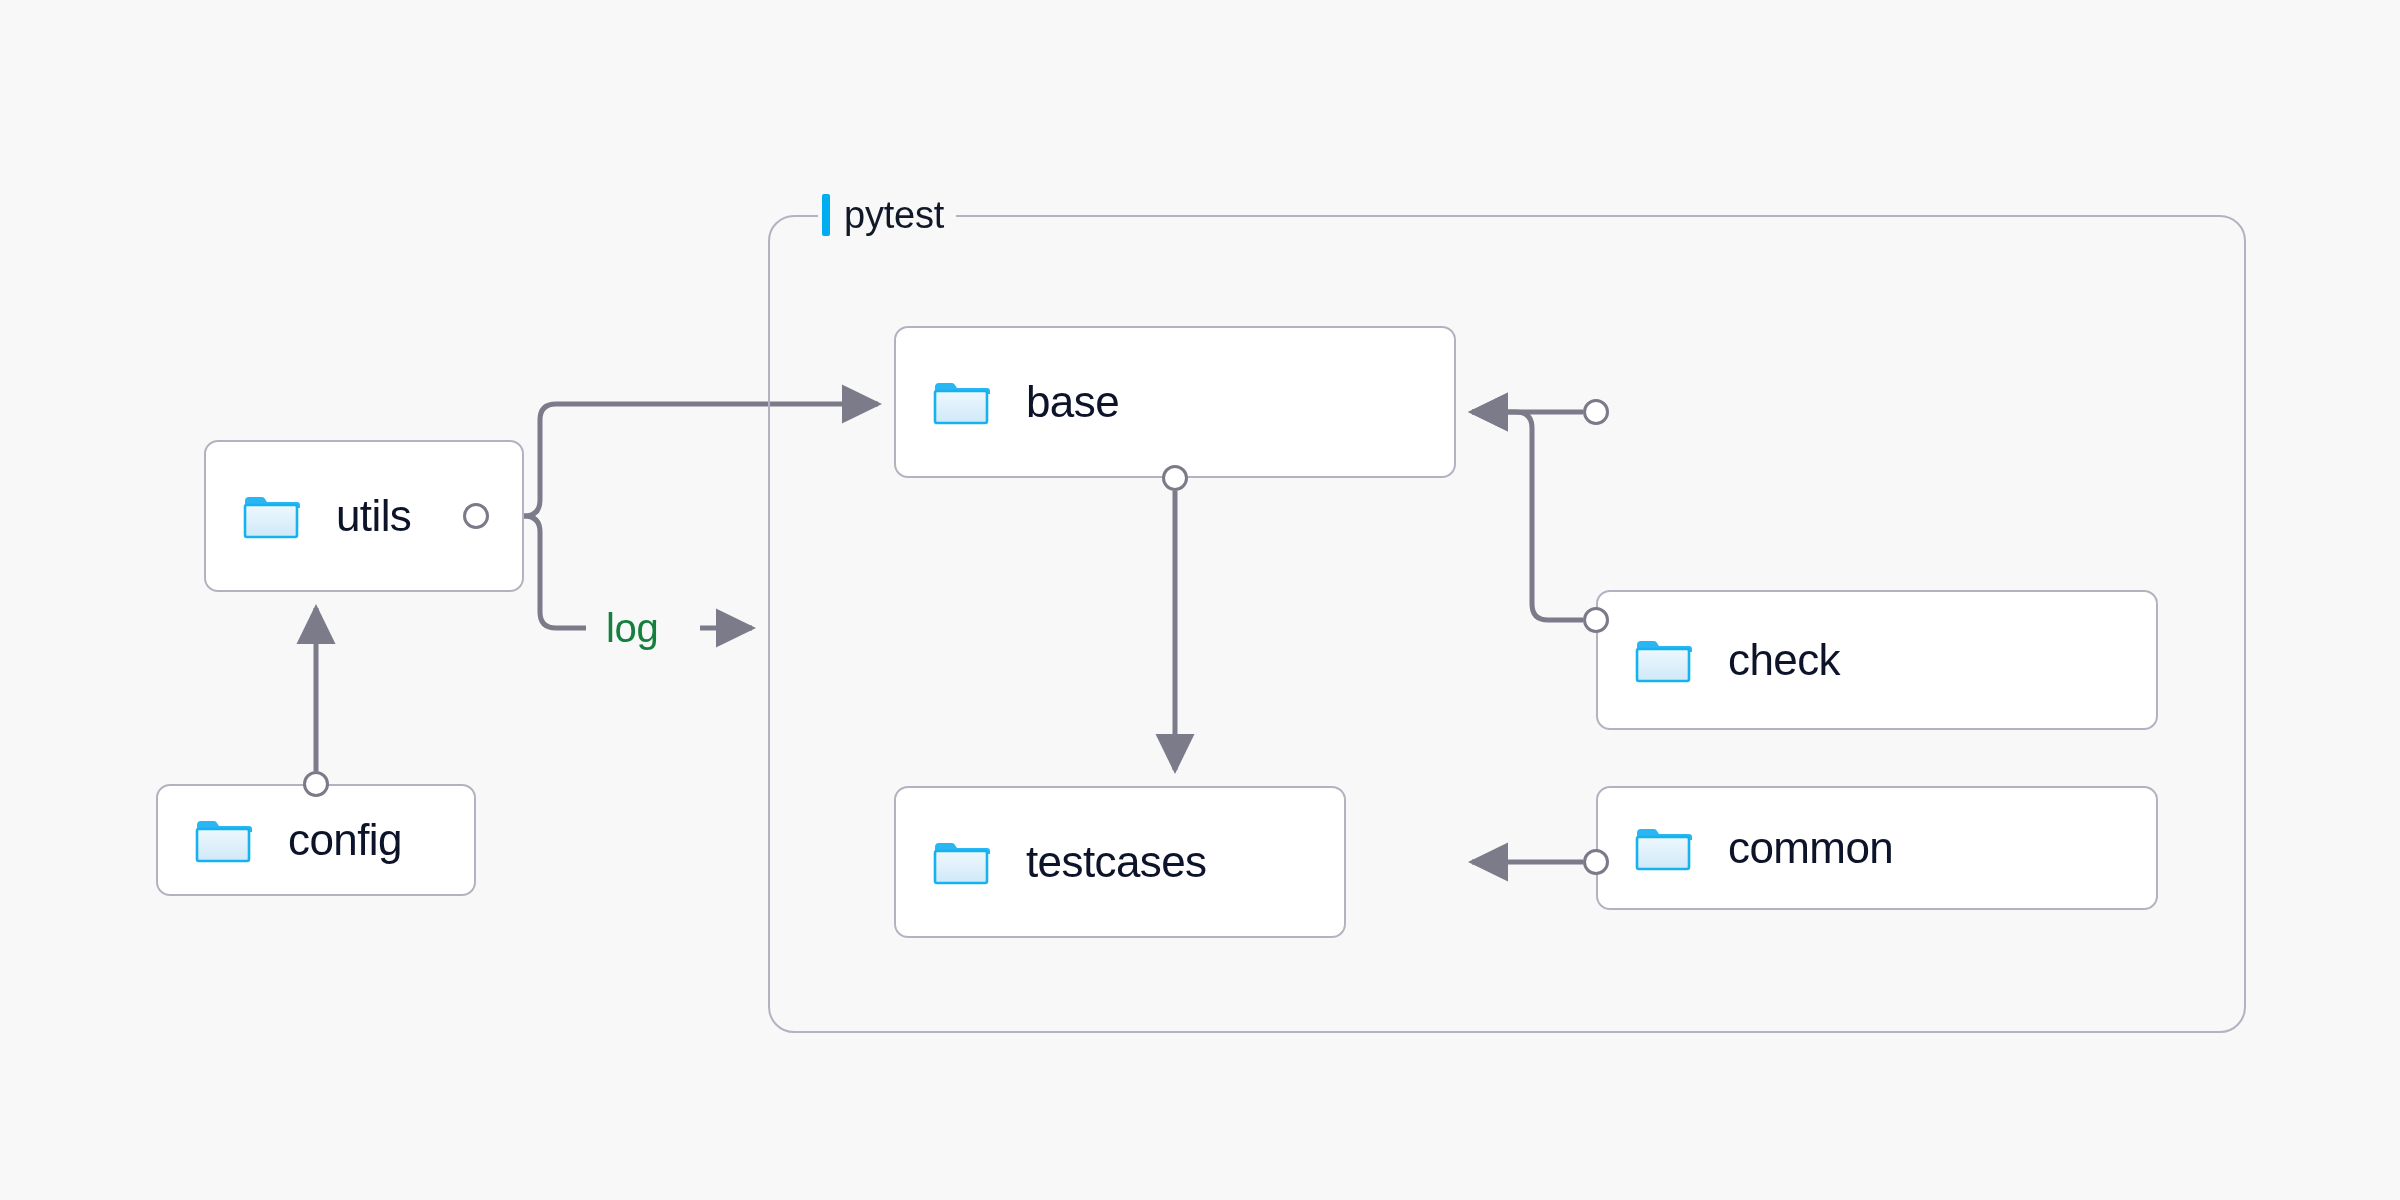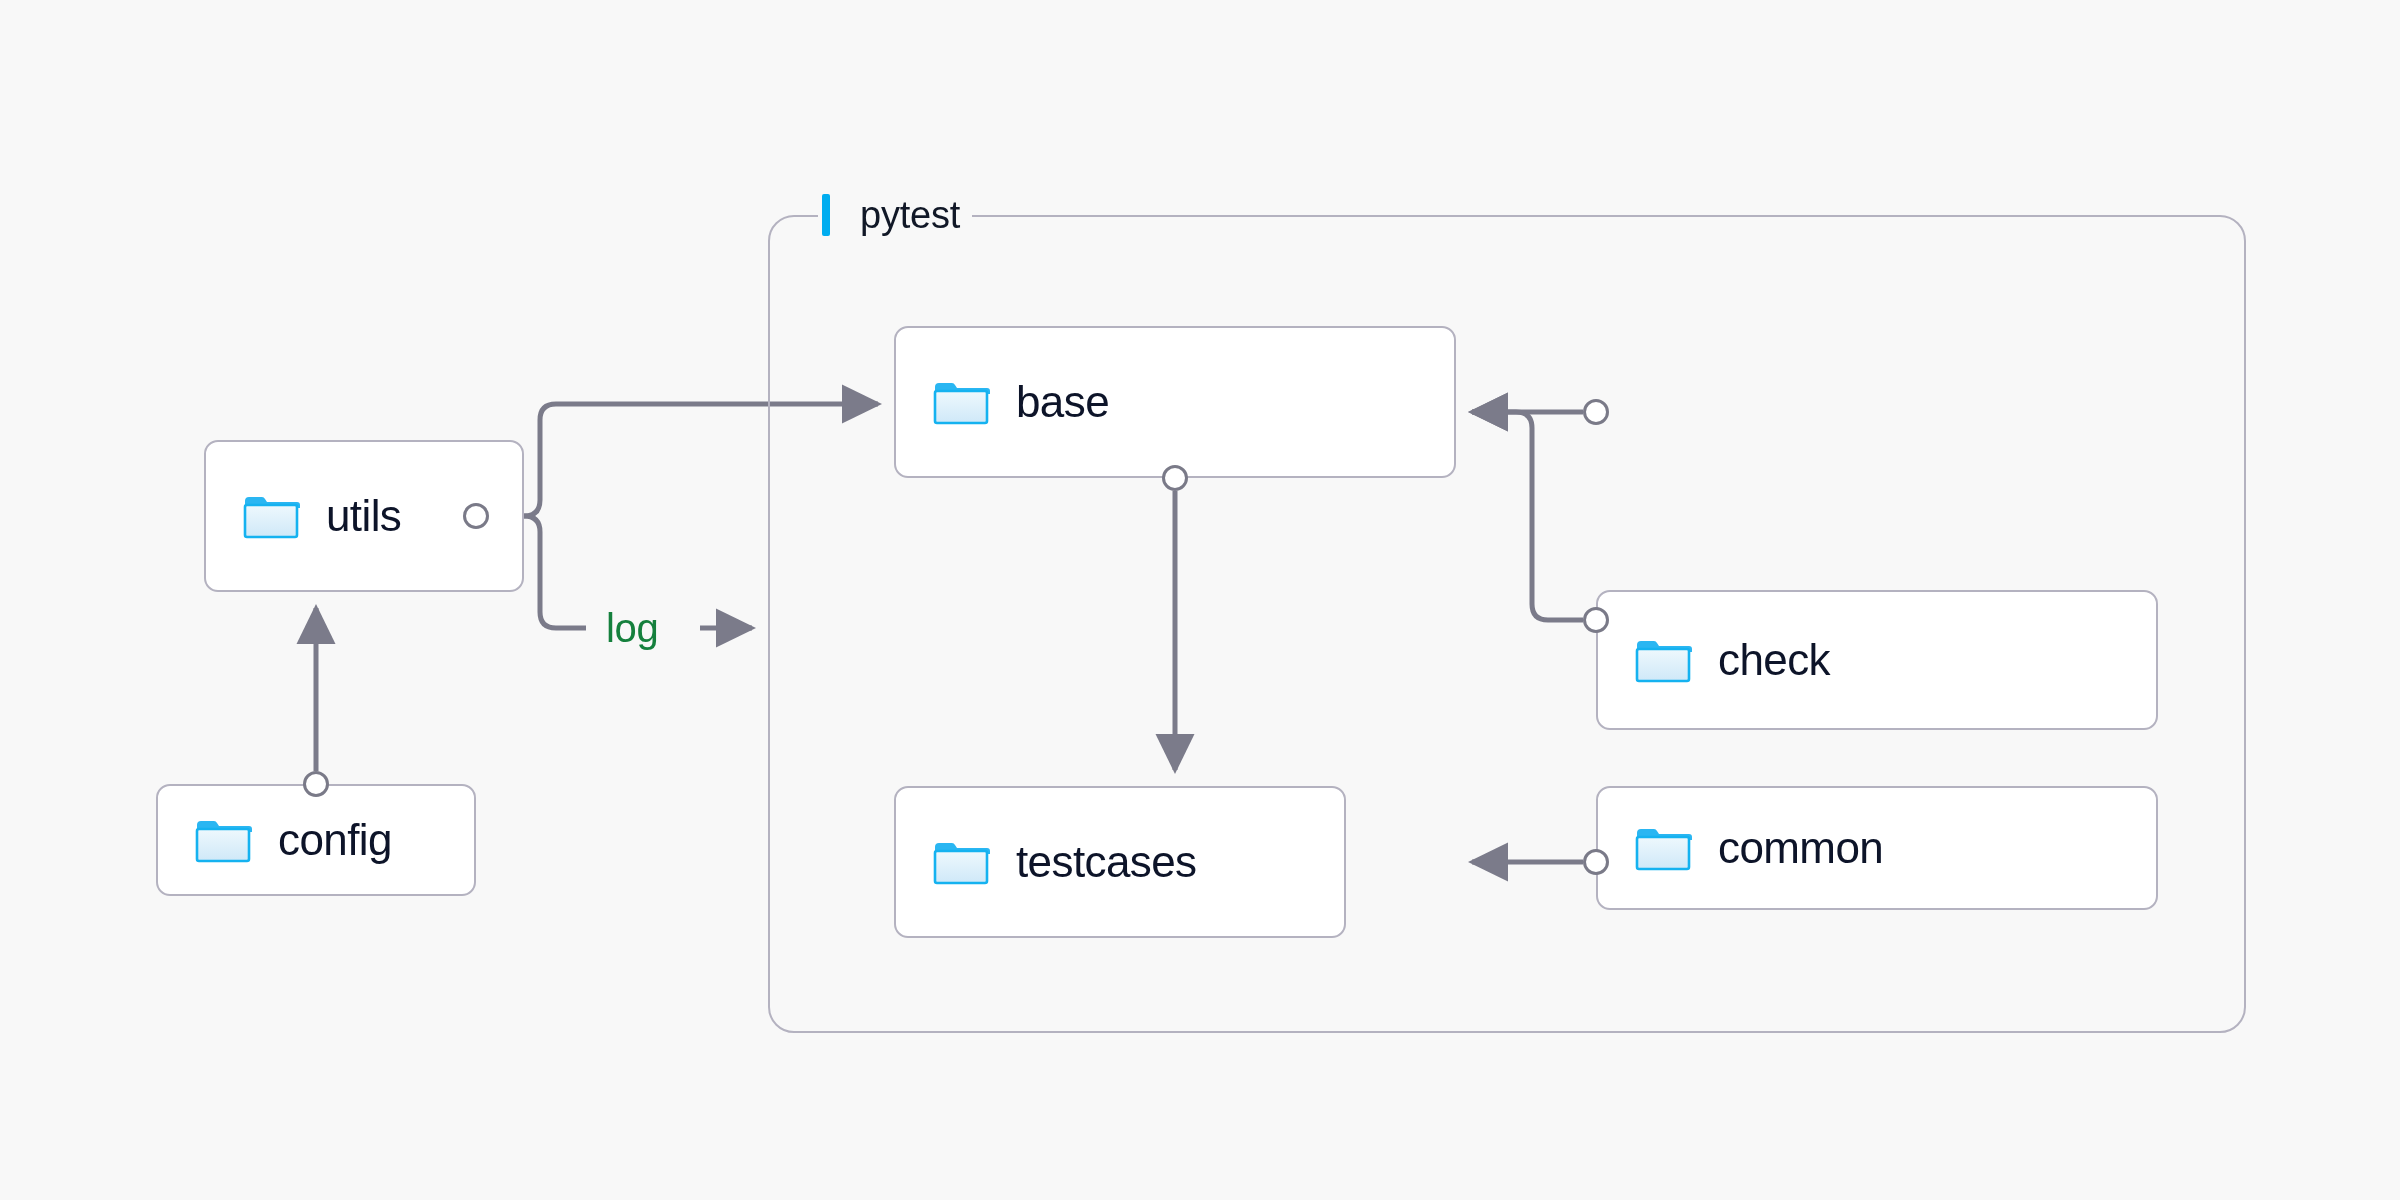--- a/index.html
+++ b/index.html
@@ -31,21 +31,21 @@
     position: absolute;
     border: 2px solid #b4b2c0;
     border-radius: 26px;
     background: transparent;
     box-sizing: border-box;
   }
   .group-label {
     position: absolute;
     display: flex;
     align-items: center;
-    gap: 30px;
+    gap: 14px;
     background: #f8f8f8;
     padding: 0 12px 0 4px;
     height: 46px;
   }
   .group-accent {
     width: 8px;
     height: 42px;
     border-radius: 2px;
     background: #00adf0;
     flex: 0 0 auto;
@@ -60,21 +60,21 @@
   
   .node {
     position: absolute;
     box-sizing: border-box;
     background: #ffffff;
     border: 2px solid #b4b2c0;
     border-radius: 14px;
     display: flex;
     align-items: center;
     padding-left: 36px;
-    gap: 26px;
+    gap: 36px;
   }
   .node-label {
     font-size: 44px;
     color: #0d1429;
     letter-spacing: -0.6px;
     white-space: nowrap;
     line-height: 1;
   }
 
   

